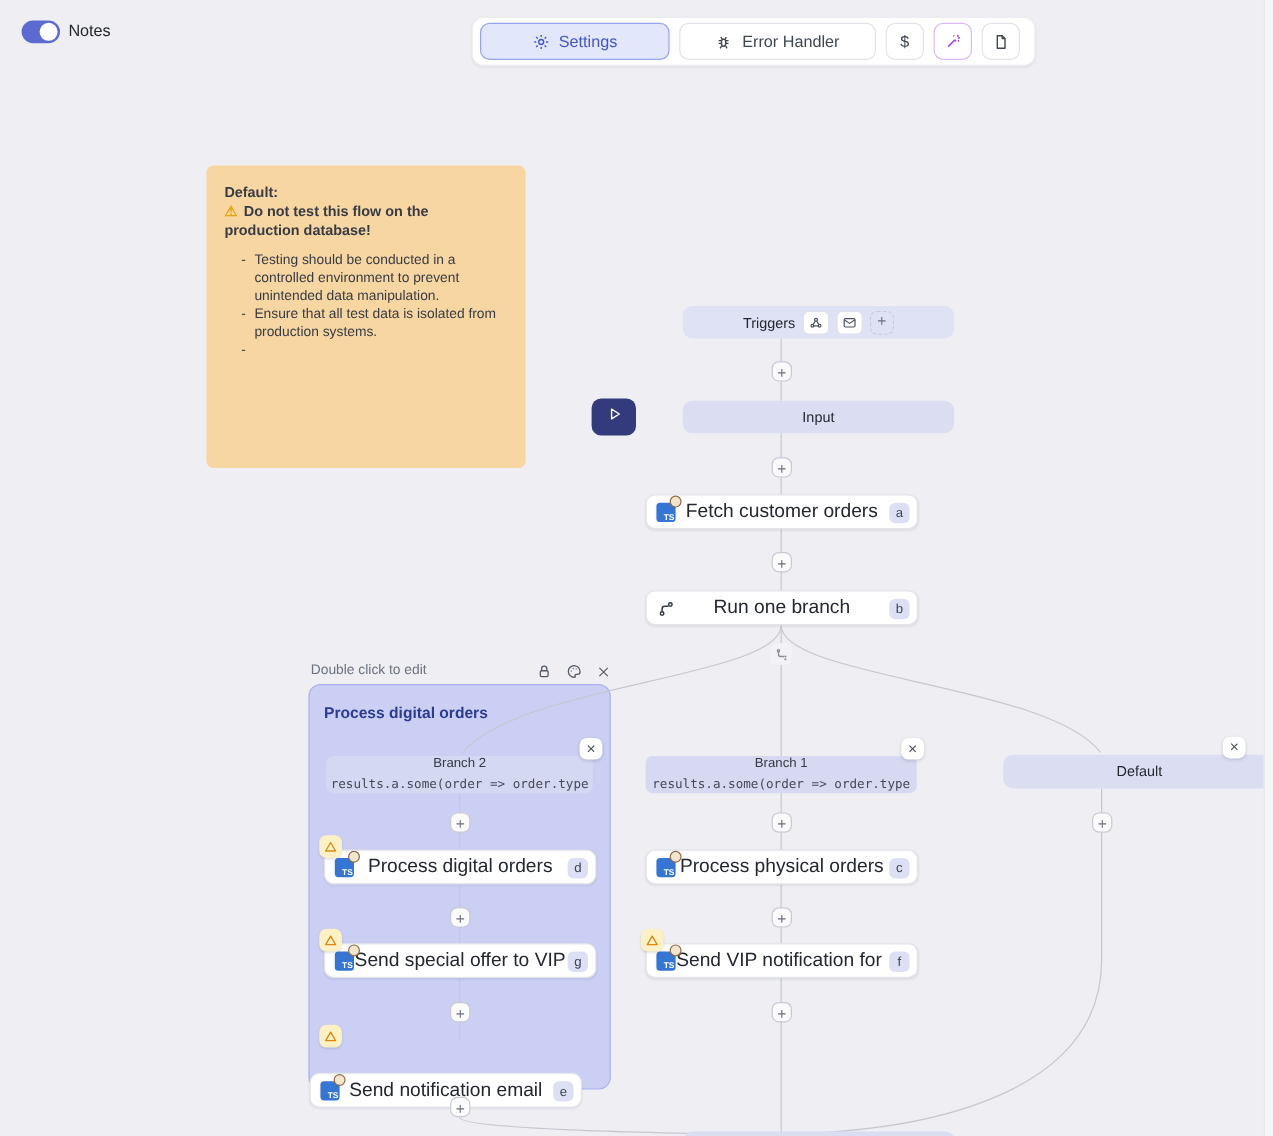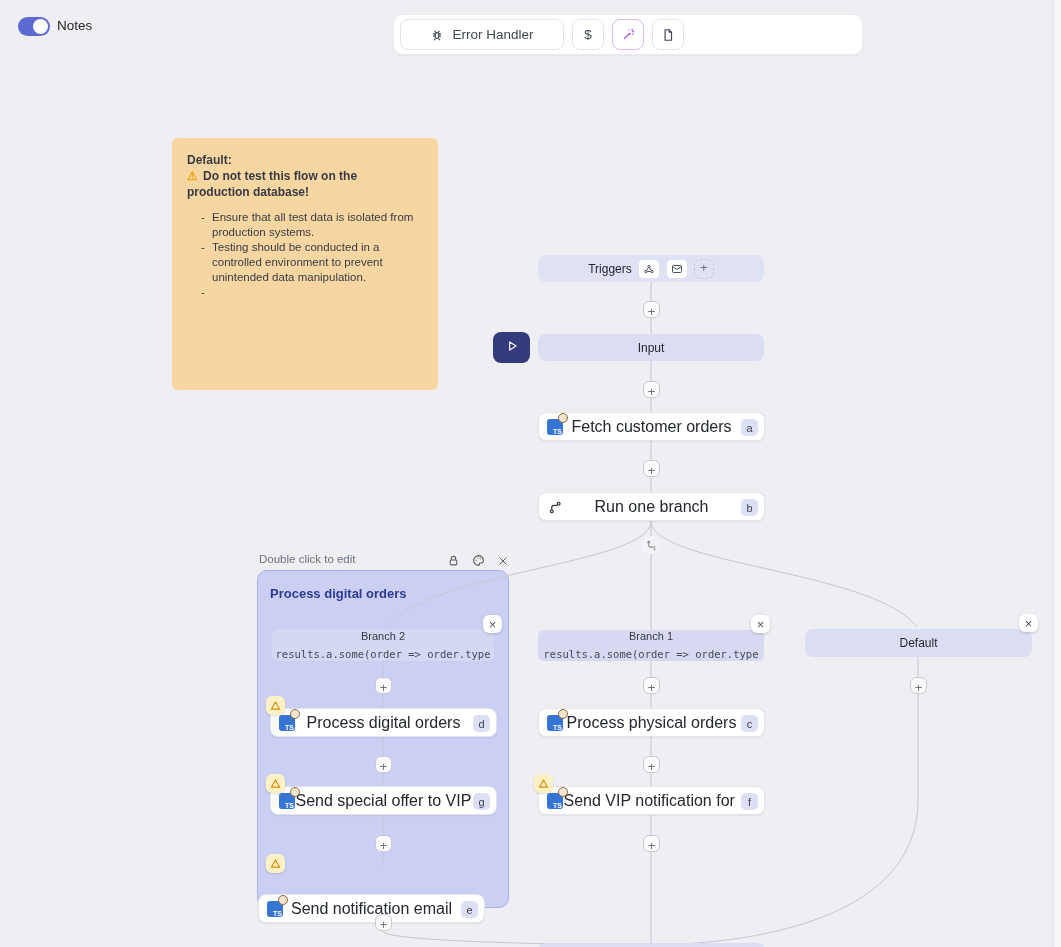--- a/index.html
+++ b/index.html
@@ -33,21 +33,21 @@
   .note .n-warn .wicon { color:#e7a310; margin-right:2px; }
   .note .bullet { display:flex; font-size:11.5px; line-height:15px; padding-left:14px; }
   .note .bullet .dash { width:11px; flex:none; }
   .note .bullet .dash::before { content:"-"; }
 
   
   svg.edges { position:absolute; left:0; top:0; z-index:1; pointer-events:none; }
 
   
   .lavnode { position:absolute; z-index:2; background:#dbdef3; border-radius:8px;
-             display:flex; align-items:center; justify-content:center; font-size:12px; color:#23272f; cursor:pointer;}
+             display:flex; align-items:center; justify-content:center; font-size:12px; color:#23272f; cursor:pointer;margin-left:31px;}
   .node { position:absolute; z-index:2; width:227px; height:29px; background:#fff; border:1px solid #e4e5eb;
           border-radius:8px; box-shadow:0 1px 2px rgba(16,24,40,.07); display:flex; align-items:center;
           justify-content:center; cursor:pointer; }
   .node .lbl { font-size:16px; color:#23272f; white-space:nowrap; overflow:hidden; max-width:176px;}
   .badge { position:absolute; right:6px; top:6px; width:17px; height:17px; background:#dde0f5; border-radius:5px;
            font-size:11px; color:#3d4452; display:flex; align-items:center; justify-content:center; }
   .tsicon { position:absolute; left:8px; top:6px; width:16px; height:16px; background:#3575d3; border-radius:3px; }
   .tsicon .ts { position:absolute; right:1px; bottom:0px; font-size:7px; font-weight:bold; color:#fff;
                 font-family:"Liberation Sans",sans-serif; }
   .tsicon .runtime { position:absolute; right:-5px; top:-6px; width:10px; height:10px; border-radius:50%;
@@ -111,20 +111,29 @@
       <path d="M918 657 V800 C918 905, 790 942, 656 945"></path>
     </g>
   </svg>
 
   <div class="toggle">
       <div class="knob"></div>
     </div>
   <div class="notes-label">Notes</div>
 
   <div class="toolbar">
+    <div class="tbtn primary">
+      <span>
+          <svg width="14" height="14" viewBox="0 0 24 24" fill="none" stroke="#4454cd" stroke-width="2">
+            <circle cx="12" cy="12" r="3.5"></circle>
+            <path d="M12 2v3M12 19v3M2 12h3M19 12h3M4.9 4.9l2.2 2.2M16.9 16.9l2.2 2.2M19.1 4.9l-2.2 2.2M7.1 16.9l-2.2 2.2"></path>
+          </svg>
+        </span>
+      <span>Settings</span>
+    </div>
     <div class="tbtn wide">
       <span>
           <svg width="14" height="14" viewBox="0 0 24 24" fill="none" stroke="#3f4654" stroke-width="2">
             <rect x="9" y="8" width="6" height="10" rx="3"></rect>
             <path d="M9 10H5M9 14H5M15 10h4M15 14h4M10 8L8 5M14 8l2-3M9 18l-2 3M15 18l2 3"></path>
           </svg>
         </span>
       <span>Error Handler</span>
     </div>
     <div class="tbtn sq">
@@ -148,25 +157,25 @@
   </div>
 
   <div class="note">
     <div class="n-title">Default:</div>
     <div class="n-warn">
       <span class="wicon">⚠</span>
       <span>Do not test this flow on the production database!</span>
     </div>
     <div class="bullet">
         <span class="dash"></span>
-        <span>Ensure that all test data is isolated from production systems.</span>
+        <span>Testing should be conducted in a controlled environment to prevent unintended data manipulation.</span>
       </div>
     <div class="bullet">
         <span class="dash"></span>
-        <span>Testing should be conducted in a controlled environment to prevent unintended data manipulation.</span>
+        <span>Ensure that all test data is isolated from production systems.</span>
       </div>
     <div class="bullet">
         <span class="dash"></span>
       </div>
   </div>
 
   <div class="lavnode" style="left:538px; top:255px; width:226px; height:27px; gap:6px; background:#dfe2f4;">
     <span>Triggers</span>
     <span class="trigbtn">
         <svg width="12" height="12" viewBox="0 0 24 24" fill="none" stroke="currentColor" stroke-width="2">

